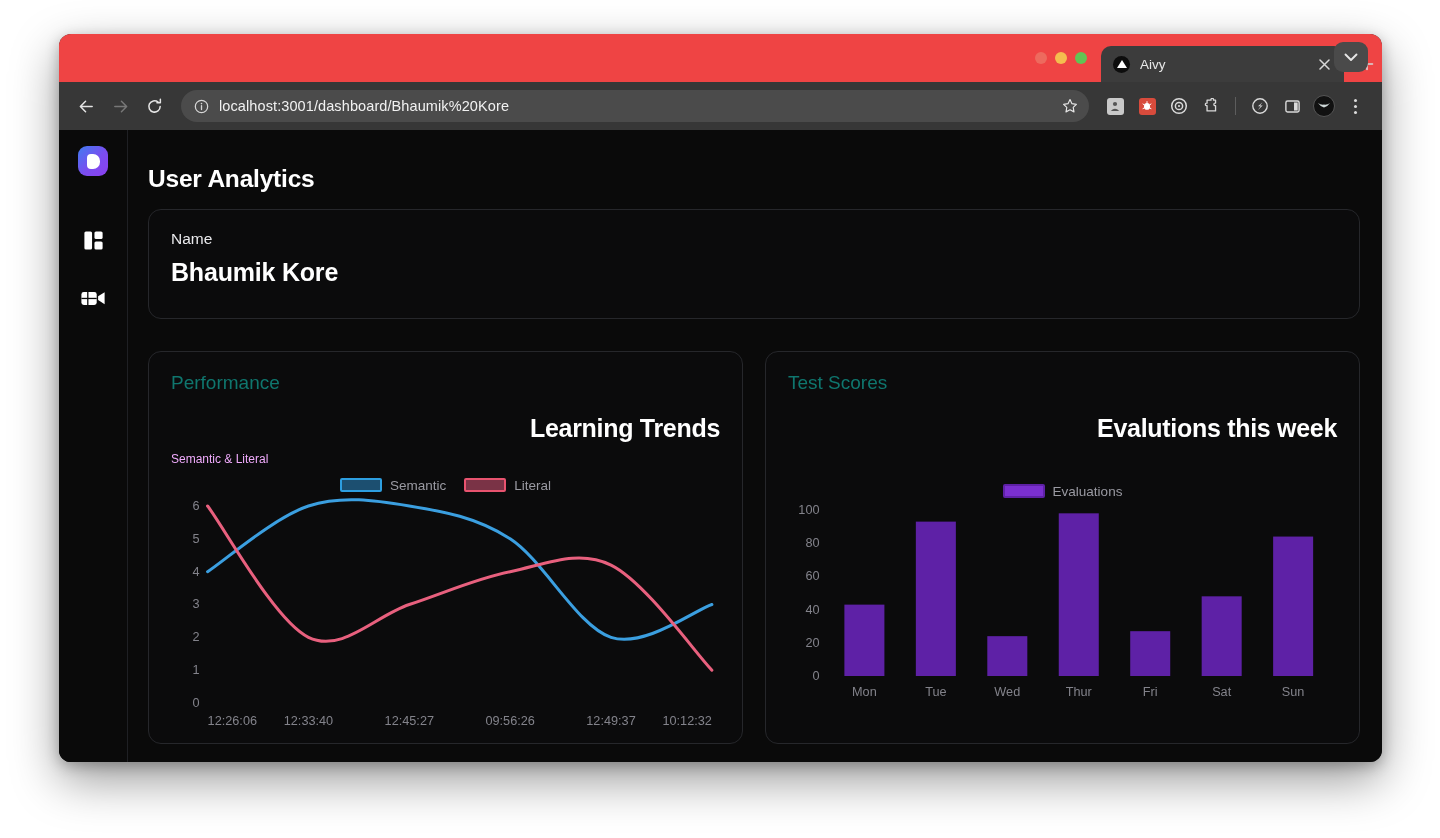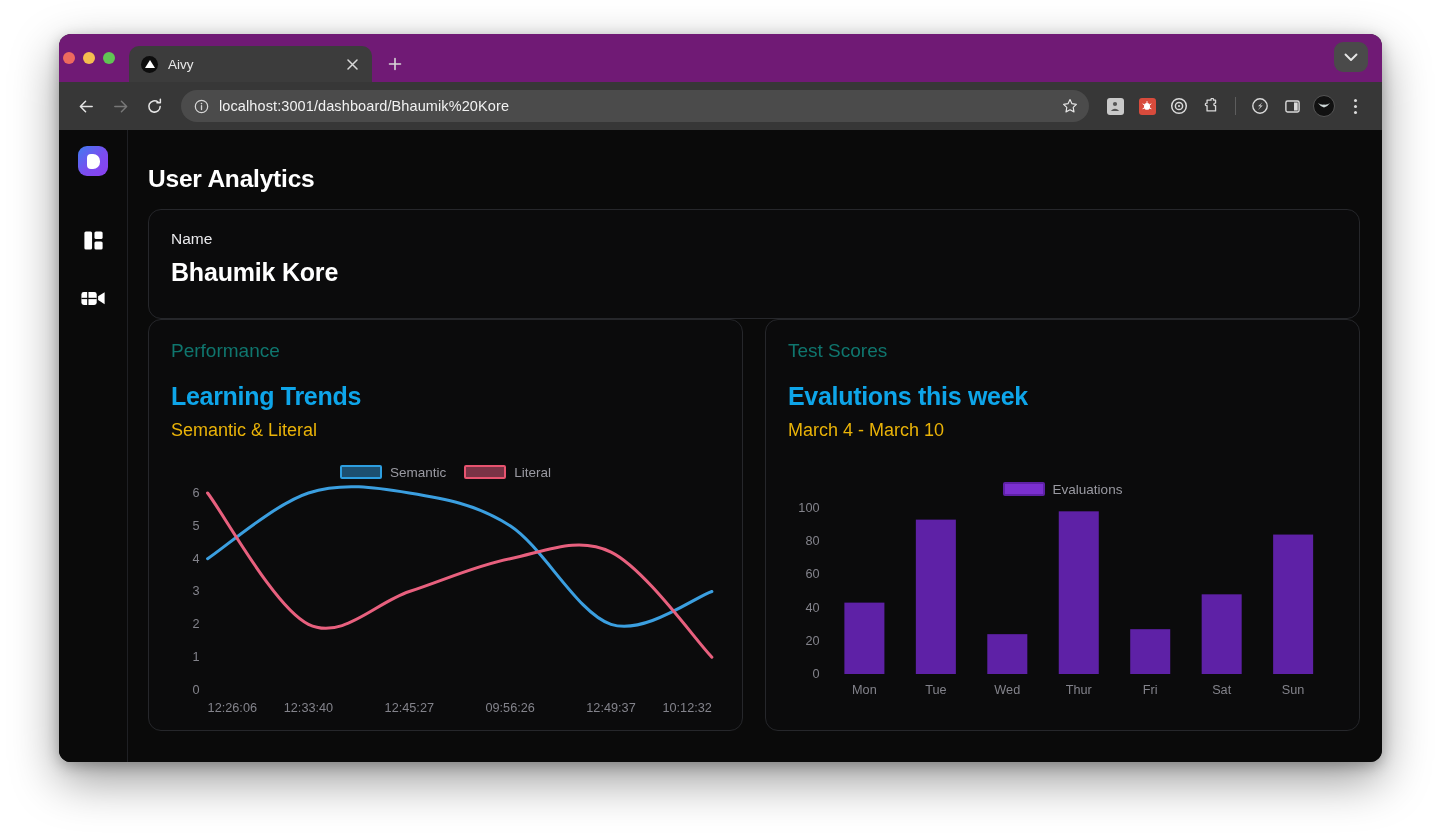--- a/index.html
+++ b/index.html
@@ -25,25 +25,26 @@
     box-shadow: 0 18px 48px rgba(0,0,0,0.40), 0 4px 14px rgba(0,0,0,0.25);
     overflow: hidden;
     display: flex;
     flex-direction: column;
   }
 
   
   .tabstrip {
     position: relative;
     height: 48px;
-    background: #701a75;
+    background: #ef4444;
     display: flex;
     align-items: flex-end;
-    padding-left: 4px;
+    padding-left: 12px;
     flex: 0 0 auto;
+    justify-content: flex-end;
   }
   .traffic {
     display: flex; align-items: center; gap: 8px;
     height: 48px; padding-right: 14px;
   }
   .dot { width: 12px; height: 12px; border-radius: 50%; }
   .dot.red { background: #ed6a5e; }
   .dot.yellow { background: #f4bd4f; }
   .dot.green { background: #61c454; }
 
@@ -216,37 +217,37 @@
     letter-spacing: -0.2px;
     margin-bottom: 16px;
   }
 
   .card {
     background: #0b0b0c;
     border: 1px solid #26272b;
     border-radius: 13px;
   }
 
-  .name-card { padding: 20px 22px 22px 22px; }
+  .name-card { padding: 20px 22px 22px 22px; margin-bottom: 32px; }
   .card-eyebrow { color: #e9e9ec; font-size: 15.5px; margin-bottom: 10px; }
   .name-value {
     color: #ffffff; font-size: 25px; font-weight: 700;
     letter-spacing: -0.2px; margin-bottom: 9px;
   }
   .name-sub { color: #8e8e96; font-size: 14px; }
 
   .charts-row { display: flex; gap: 22px; }
   .chart-card { flex: 1 1 0; padding: 20px 22px 10px 22px; min-width: 0; }
 
   .chart-kicker { color: #0f766e; font-size: 19px; margin-bottom: 20px; }
   .chart-title {
-    color: #0ea5e9; font-size: 25px; font-weight: 700;
-    letter-spacing: -0.3px; margin-bottom: 9px;
-  }
-  .chart-sub { color: #eab308; font-size: 18px; margin-bottom: 18px; }
+    color: #ffffff; font-size: 25px; font-weight: 700;
+    letter-spacing: -0.3px; margin-bottom: 9px; text-align: right;
+  }
+  .chart-sub { color: #f0abfc; font-size: 12px; margin-bottom: 6px; }
 
   .legend { display: flex; align-items: center; justify-content: center; gap: 18px; height: 26px; }
   .legend-item { display: flex; align-items: center; gap: 8px; }
   .swatch { width: 42px; height: 14px; border-radius: 2px; border: 2px solid; }
   .swatch.semantic { border-color: #2d9ee0; background: #1c4f70; }
   .swatch.literal  { border-color: #e8536f; background: #7a3346; }
   .swatch.evaluations { border-color: #5e21a6; background: #7b2fd0; }
   .legend-label { color: #9a9aa2; font-size: 13.5px; }
 
   .plot { position: relative; }
@@ -450,21 +451,20 @@
                   <text x="532" y="227" text-anchor="end" class="tick-text">10:12:32</text>
                   <path d="M36,73.66666666666669 C52.53333333333333,62.722222222222236 102.13333333333333,18.94444444444445 135.2,8 C168.26666666666665,-2.944444444444448 201.33333333333334,2.5277777777777812 234.4,8 C267.4666666666667,13.472222222222218 300.53333333333336,18.944444444444425 333.6,40.833333333333314 C366.6666666666667,62.7222222222222 399.73333333333335,128.38888888888889 432.8,139.33333333333334 C465.8666666666667,150.2777777777778 515.4666666666667,111.97222222222223 532,106.5" fill="none" stroke="#3b9fe0" stroke-width="3" stroke-linecap="round" stroke-linejoin="round"></path>
                   <path d="M36,8 C52.53333333333333,29.88888888888889 102.13333333333333,122.91666666666667 135.2,139.33333333333334 C168.26666666666665,155.75 201.33333333333334,117.44444444444444 234.4,106.5 C267.4666666666667,95.55555555555556 300.53333333333336,80.23333333333335 333.6,73.66666666666669 C366.6666666666667,67.10000000000002 399.73333333333335,50.68333333333332 432.8,67.1 C465.8666666666667,83.51666666666667 515.4666666666667,154.65555555555557 532,172.16666666666669" fill="none" stroke="#e8607e" stroke-width="3" stroke-linecap="round" stroke-linejoin="round"></path>
                 </svg>
             </div>
           </div>
 
           <div class="card chart-card">
             <div class="chart-kicker">Test Scores</div>
             <div class="chart-title">Evalutions this week</div>
-            <div class="chart-sub">March 4 - March 10</div>
 
             <div class="legend" style="margin-top:35px;">
               <div class="legend-item">
                 <span class="swatch evaluations"></span>
                 <span class="legend-label">Evaluations</span>
               </div>
             </div>
 
             <div class="plot" style="height:200px;">
               <svg viewBox="0 0 540 200" preserveAspectRatio="none" id="bar-svg" aria-hidden="true">

